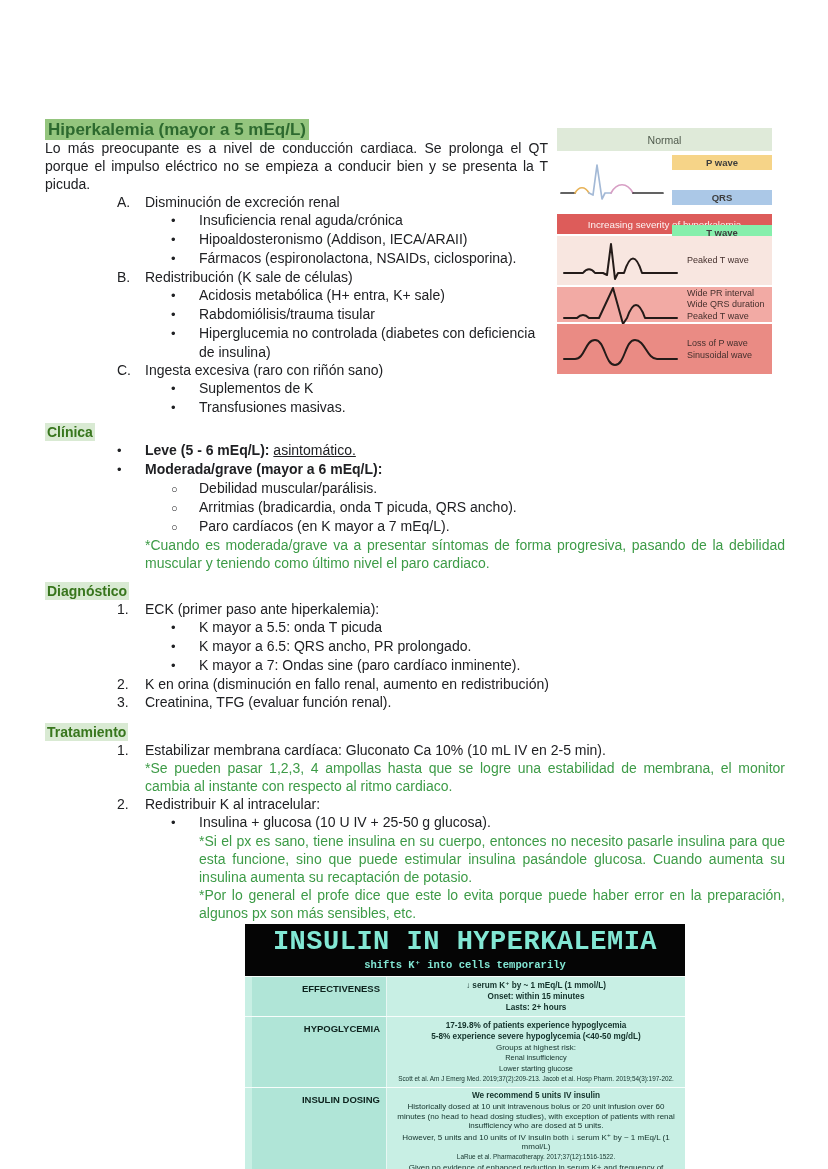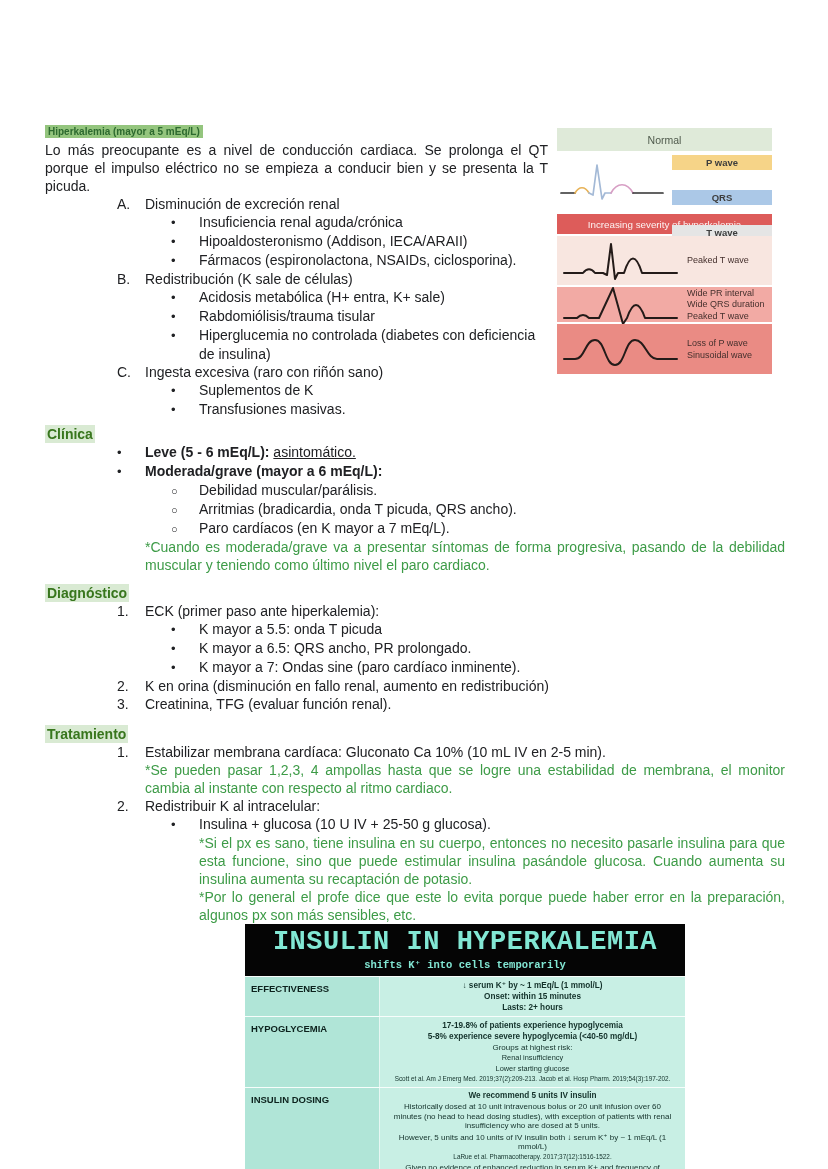--- a/index.html
+++ b/index.html
@@ -15,21 +15,21 @@
   .line{line-height:18px; font-size:14px; min-height:18px;}
   .line.just{text-align:justify;}
   .line .b{font-weight:700;}
   .line .u{text-decoration:underline;}
   .line .g{color:var(--green-note,#3d9b47);}
   .lv1{padding-left:100px;}
   .lv2{padding-left:154px;}
   .marker{display:inline-block; width:28px; margin-left:-28px; vertical-align:baseline;}
   .marker.bull{font-size:13px;}
   .marker.circ{font-size:11px;}
-  .h1{background:var(--hl-dark,#94c57e); color:#2d6a2f; font-weight:700; font-size:10px; padding:1px 3px;}
+  .h1{background:var(--hl-dark,#94c57e); color:#2d6a2f; font-weight:700; font-size:17px; padding:1px 3px;}
   .h2{background:var(--hl-light,#d9ead3); color:#38761d; font-weight:700; font-size:14px; padding:1px 2px;}
   .gap{width:100%;}
   
   .ecg{position:absolute; left:557px; top:128px; width:215px;}
   .ecg-normal{height:23px; background:#dfead9; display:flex; align-items:center; justify-content:center;
               font-size:10.5px; color:#4f5a4c; margin-bottom:2px;}
   .trace-zone{position:relative; height:58px; background:#ffffff;}
   .trace-zone svg{position:absolute; left:2px; top:4px;}
   .wave-bars{position:absolute; right:0; top:2px; width:100px; display:flex; flex-direction:column; gap:20px;font-weight:bold;}
   .wave-bar{height:15px; display:flex; align-items:center; justify-content:center; font-size:9.5px; color:#3d3d3d;}
@@ -42,21 +42,21 @@
   .sev-1{height:49px; background:#f8e6e0;}
   .sev-2{height:35px; background:#f2aaa4;}
   .sev-3{height:50px; background:#ea8b84;}
   
   .itable{position:absolute; left:245px; top:924px; width:440px; background:#c8efe4;}
   .it-head{background:#050505; text-align:center; padding:3px 0 5px 0;font-family:Liberation Mono, monospace;}
   .it-title{font-size:27px; font-weight:700; letter-spacing:.5px; color:var(--accent,#82e7d4); line-height:30px;}
   .it-sub{font-size:10.5px; font-weight:700; color:var(--accent,#82e7d4); margin-top:1px;}
   .it-row{display:flex; border-top:1px solid rgba(255,255,255,.85);}
   .it-label{width:135px; box-sizing:border-box; background:#b0e5d7; border-right:1px solid rgba(255,255,255,.7);
-            font-size:9.5px; font-weight:700; color:#0c221d; text-align:left; padding:6px 6px;}
+            font-size:9.5px; font-weight:700; color:#0c221d; text-align:right; padding:6px 6px;margin-left:7px;}
   .it-cell{flex:1; display:flex; flex-direction:column; justify-content:center;
            text-align:center; padding:3px 9px; color:#13312a;}
   .tl{margin:.8px 0;}
   .tl.b{font-size:8.2px; font-weight:700; line-height:9.5px;}
   .tl.n{font-size:8px; line-height:9.5px;}
   .tl.sm{font-size:7.4px; line-height:8.6px;}
   .tl.cit{font-size:6.4px; line-height:8px;}
 </style>
 </head>
 <body>
@@ -113,21 +113,21 @@
       <svg width="110" height="52" viewBox="0 0 110 52">
         <path d="M2 36 H16" stroke="#2f2f2f" stroke-width="1.7" fill="none" stroke-linecap="round"></path>
         <path d="M16 36 C20 29, 26 29, 30 36" stroke="#e7b257" stroke-width="1.7" fill="none" stroke-linecap="round"></path>
         <path d="M30 36 L34 38 L38 8 L43 42 L46 36 L52 36" stroke="#a3b9d6" stroke-width="1.7" fill="none" stroke-linecap="round" stroke-linejoin="round"></path>
         <path d="M52 36 C58 25, 68 25, 74 36" stroke="#d79ec4" stroke-width="1.7" fill="none" stroke-linecap="round"></path>
         <path d="M74 36 H104" stroke="#2f2f2f" stroke-width="1.7" fill="none" stroke-linecap="round"></path>
       </svg>
       <div class="wave-bars">
         <div class="wave-bar" style="background:#f6d488">P wave</div>
         <div class="wave-bar" style="background:#abc8e7">QRS</div>
-        <div class="wave-bar" style="background:#e5e5e5">T wave</div>
+        <div class="wave-bar" style="background:#86efac">T wave</div>
       </div>
     </div>
     <div class="sev-banner">Increasing severity of hyperkalemia</div>
     <div class="sev-row sev-1">
       <svg width="120" height="44" viewBox="0 0 120 44">
         <path d="M3 34 H22 C26 29, 30 29, 34 34 H42 L46 36 L50 5 L54 40 L57 34 H63 Q72 5 81 34 H116" stroke="#241b19" stroke-width="2" fill="none" stroke-linecap="round" stroke-linejoin="round"></path>
       </svg>
       <div class="sev-labels">
         <div>Peaked T wave</div>
       </div>

